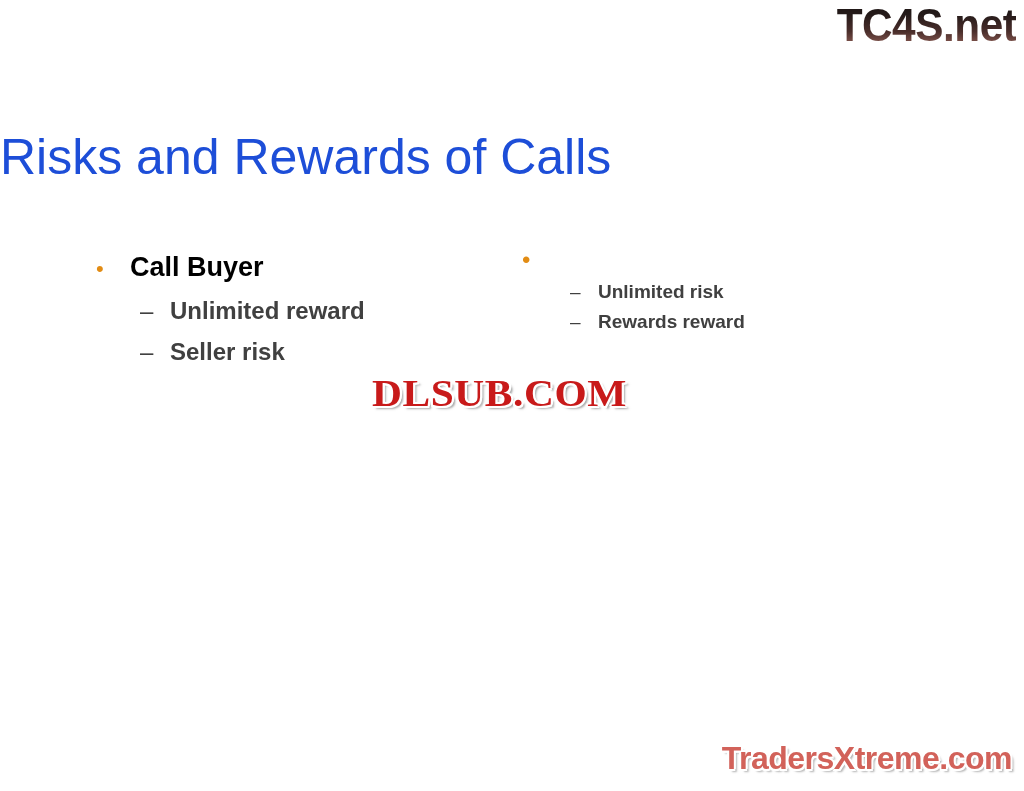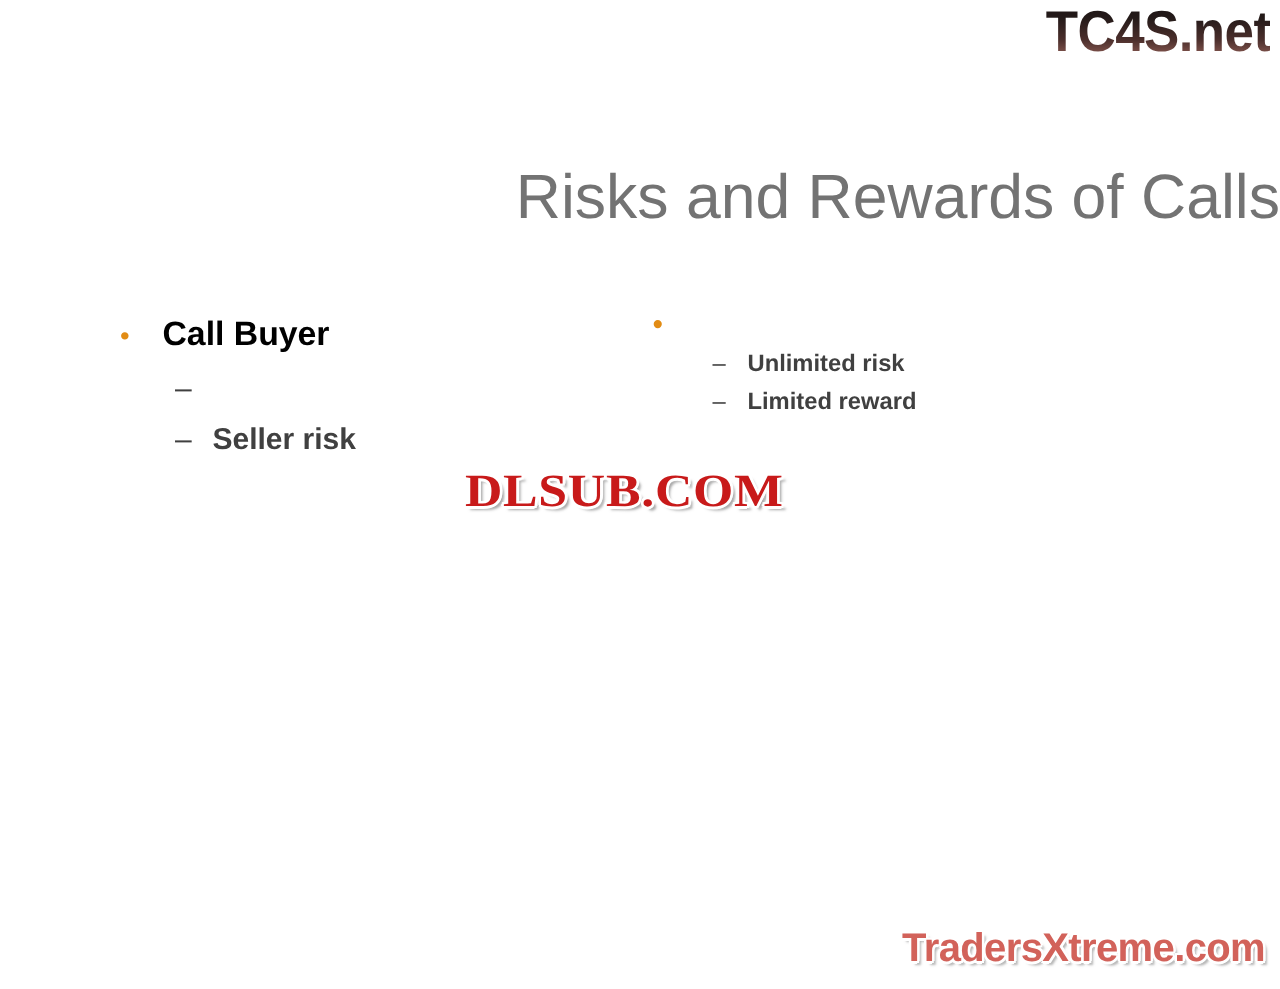--- a/index.html
+++ b/index.html
@@ -43,25 +43,25 @@
     white-space: nowrap;
     text-shadow: 0 0 0 rgba(0,0,0,0);
   }
 
   
   .slide-title {
     position: absolute;
     left: 0;
     top: 128px;
     width: 1024px;
-    text-align: right;
+    text-align: left;
     font-family: "Liberation Sans Narrow", "Liberation Sans", sans-serif;
     font-size: 50px;
     font-weight: normal;
-    color: #737373;
+    color: #1d4ed8;
     letter-spacing: 0px;
     white-space: nowrap;
   }
 
   
   .col-left {
     position: absolute;
     left: 96px;
     top: 252px;
     width: 420px;
@@ -188,38 +188,39 @@
 
   <div class="slide-title">Risks and Rewards of Calls</div>
 
   <div class="col-left">
     <div class="lvl1">
       <span class="dot">•</span>
       <span class="txt">Call Buyer</span>
     </div>
     <div class="lvl2">
       <span class="dash">–</span>
+      <span class="txt">Unlimited reward</span>
     </div>
     <div class="lvl2">
       <span class="dash">–</span>
       <span class="txt">Seller risk</span>
     </div>
   </div>
 
   <div class="col-right">
     <div class="lvl1">
       <span class="dot">•</span>
     </div>
     <div class="lvl2">
       <span class="dash">–</span>
       <span class="txt">Unlimited risk</span>
     </div>
     <div class="lvl2">
       <span class="dash">–</span>
-      <span class="txt">Limited reward</span>
+      <span class="txt">Rewards reward</span>
     </div>
   </div>
 
   <div class="dlsub">DLSUB.COM</div>
 
   <div class="traders">TradersXtreme.com</div>
 
 </div>
 
 </body></html>

